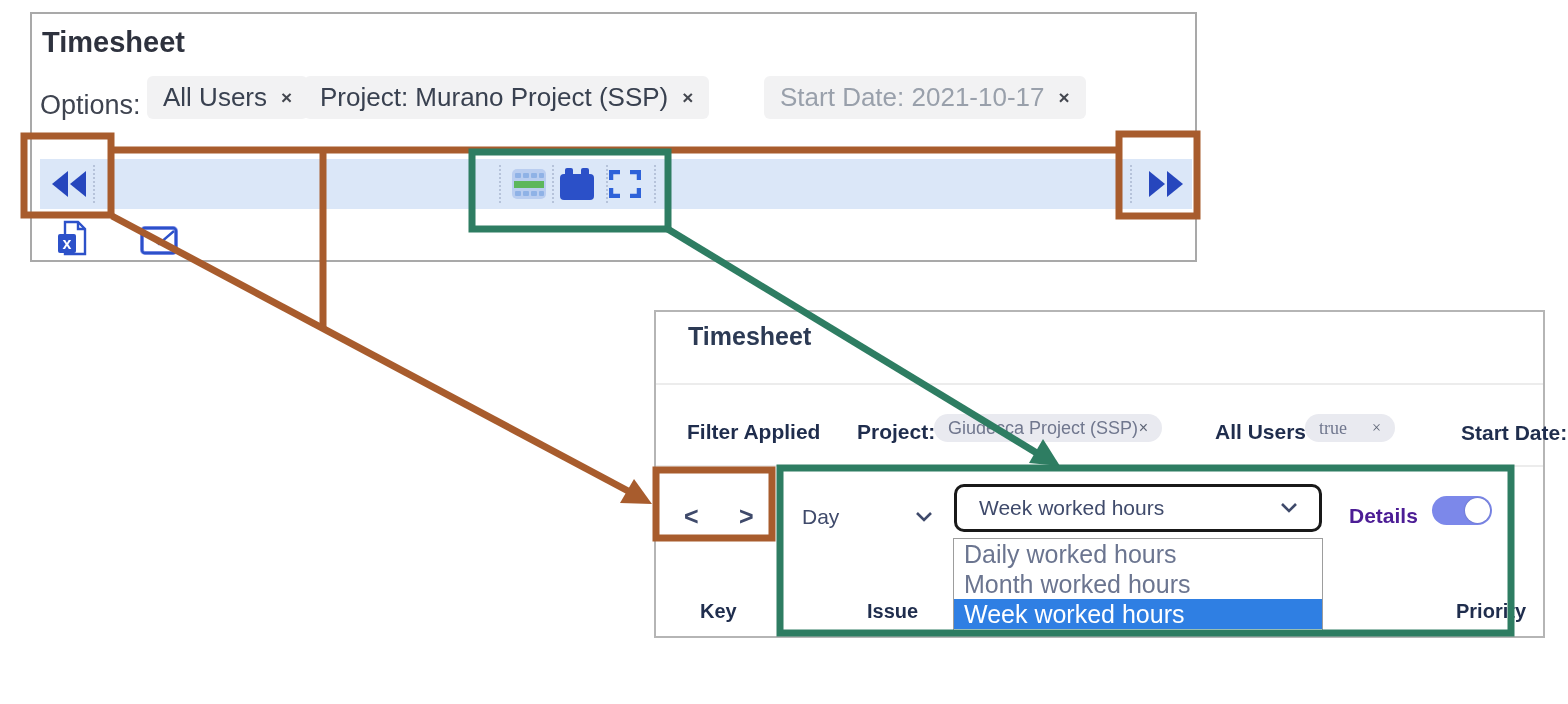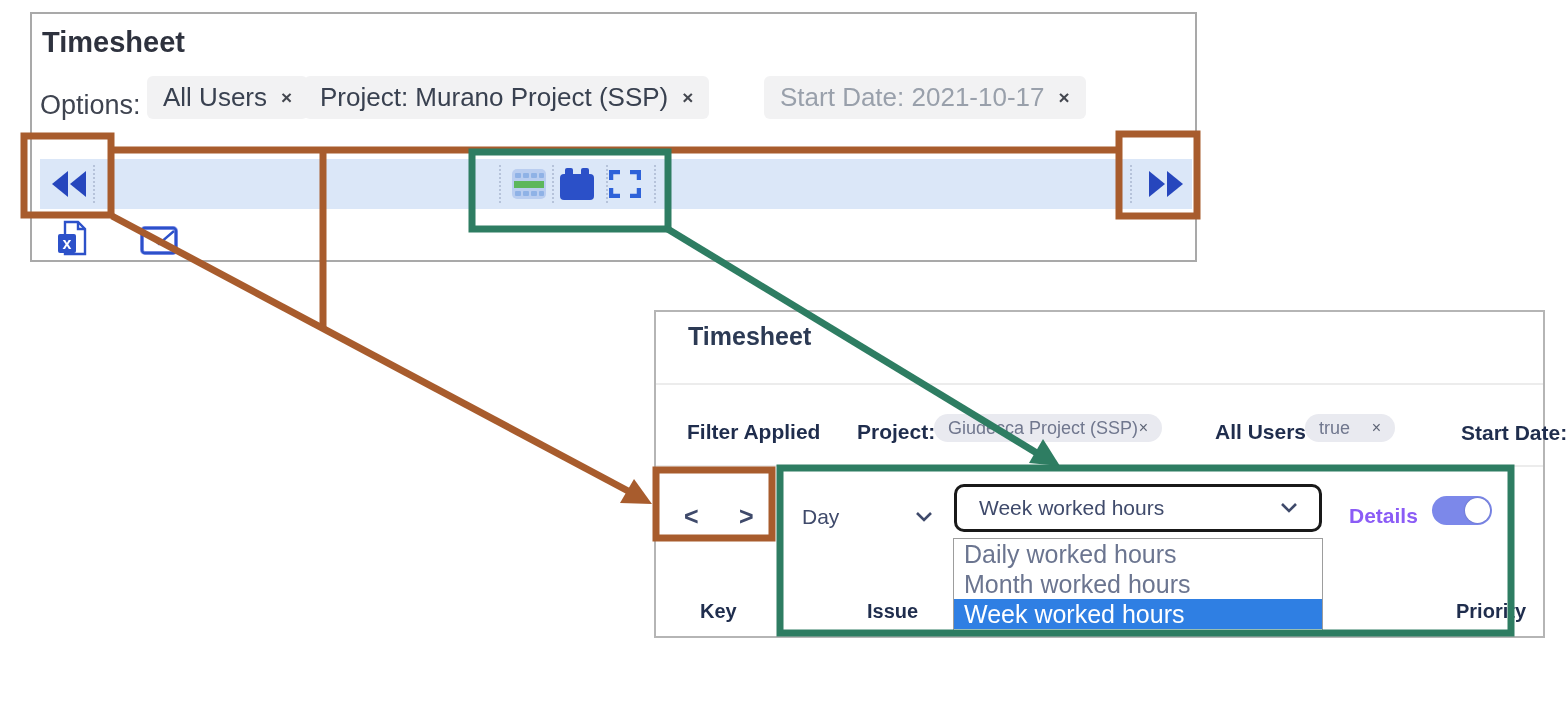--- a/index.html
+++ b/index.html
@@ -38,32 +38,32 @@
   .pb-div1 { top:71px; } .pb-div2 { top:153px; }
 
   .pb-label { position:absolute; font-size:21px; font-weight:bold; color:#1f2d4d; white-space:nowrap; }
   .lb-filter { left:31px;  top:108px; }
   .lb-project{ left:201px; top:108px; }
   .lb-users  { left:559px; top:108px; }
   .lb-start  { left:781px; top:109px;margin-left:24px; }
   .chip-b { position:absolute; top:102px; height:28px; display:flex; align-items:center;
     background:#e9eaf0; border-radius:15px; padding:0 14px; font-size:18px; color:#70778e; white-space:nowrap; }
   .chip-proj { left:278px; width:228px; justify-content:space-between; }
-  .chip-true { left:649px; width:90px;  justify-content:space-between; }
+  .chip-true { left:649px; width:90px;  justify-content:space-between;font-family:Liberation Serif, serif; }
   .chip-b .x { font-size:16px; color:#5d6475; }
 
   .nav-btn { position:absolute; top:190px; font-size:25px; font-weight:600; color:#3f4a6b; cursor:pointer; }
   .nav-prev { left:28px; } .nav-next { left:83px; }
 
   .period-select { position:absolute; left:146px; top:193px; width:130px; display:flex;
     align-items:center; justify-content:space-between; font-size:21px; color:#3f4a6b; cursor:pointer; }
   .view-select { position:absolute; left:298px; top:172px; width:368px; height:48px;
     border:3px solid #191919; border-radius:10px; background:#fff; display:flex; align-items:center;
     justify-content:space-between; padding:0 22px; font-size:21px; color:#3f4a6b; cursor:pointer; }
-  .lb-details { left:693px; top:192px; font-weight:600; font-size:21px; color:#8b5cf6; position:absolute; white-space:nowrap;}
+  .lb-details { left:693px; top:192px; font-weight:600; font-size:21px; color:#4c1d95; position:absolute; white-space:nowrap;}
   .toggle { position:absolute; left:776px; top:184px; width:60px; height:29px; border-radius:15px;
     background:#7c88ea; cursor:pointer; }
   .toggle .knob { position:absolute; right:2px; top:2px; width:25px; height:25px; border-radius:50%;
     background:#fff; box-shadow:0 0 2px rgba(0,0,0,.25); }
 
   .dropdown { position:absolute; left:297px; top:226px; width:370px; height:93px; background:#fff;
     border:1px solid #9d9d9d; z-index:5; }
   .dd-opt { height:30px; line-height:30px; padding-left:10px; font-size:25px; color:#6b7590;
     white-space:nowrap; overflow:hidden; cursor:pointer; }
   .dd-opt.selected { background:#2f7fe3; color:#ffffff; }

